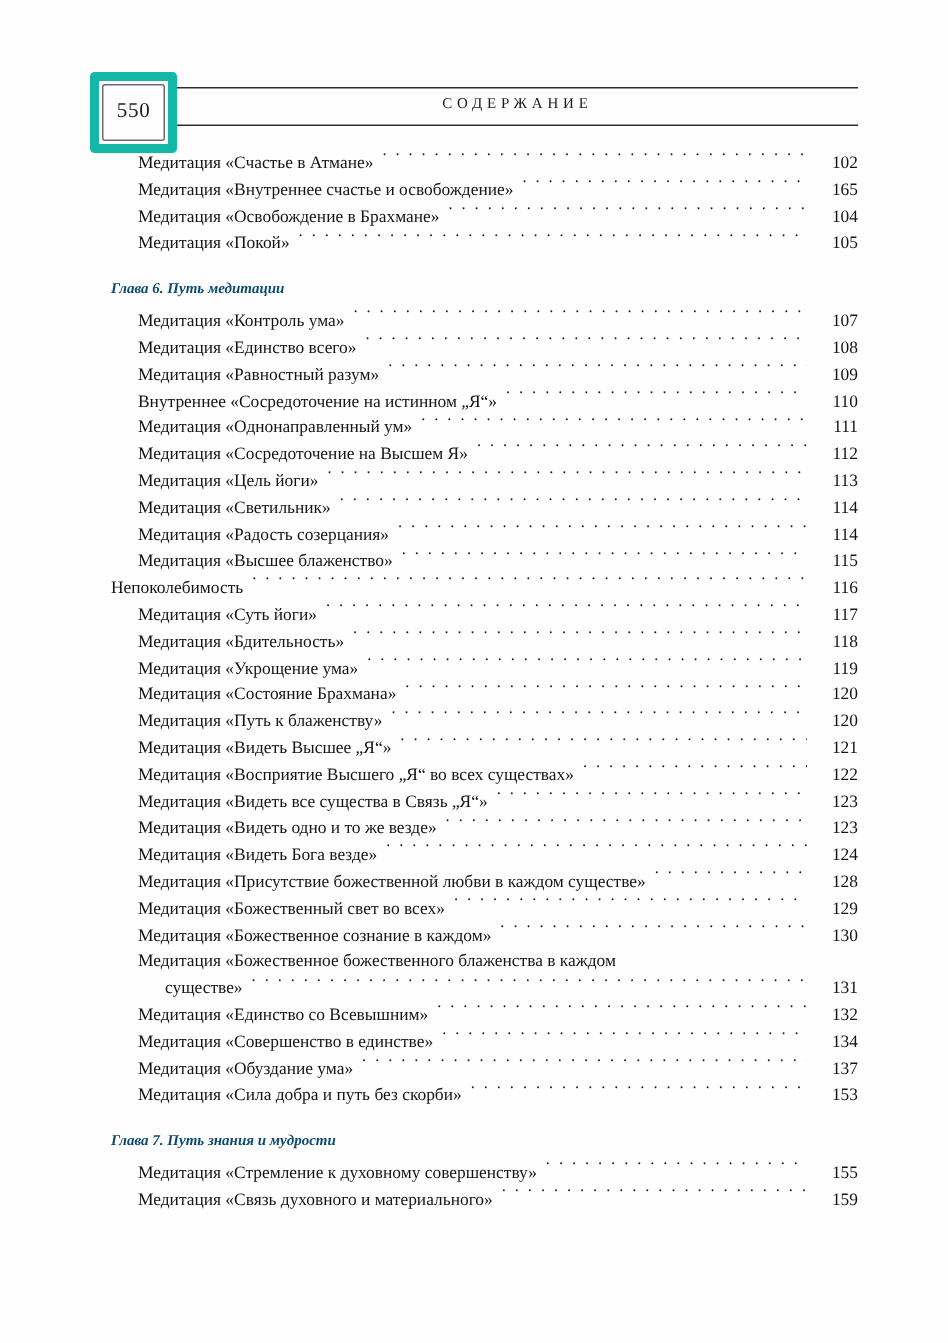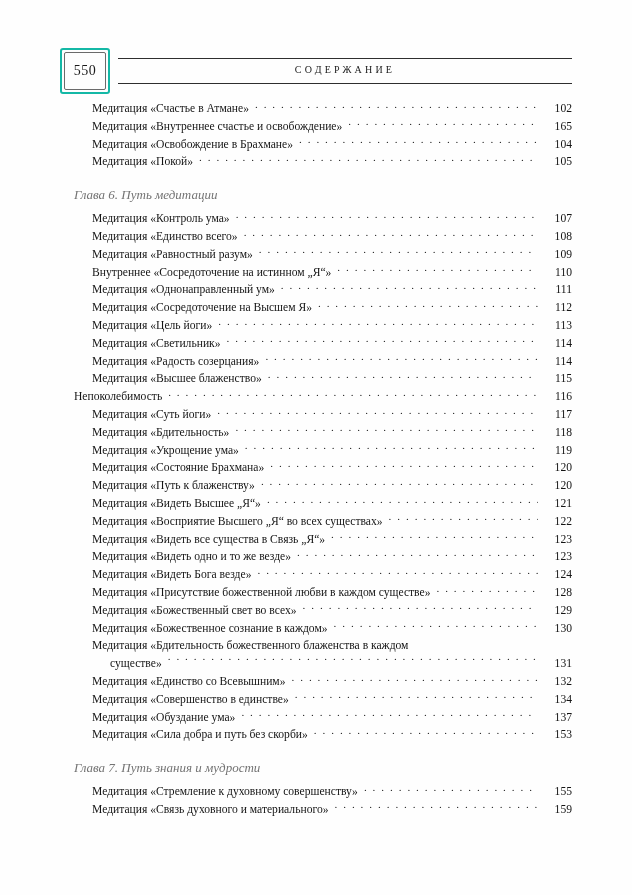--- a/index.html
+++ b/index.html
@@ -31,21 +31,21 @@
     top: 48px;
     width: 512px;
     height: 44px;
   }
   .page-number-box {
     position: absolute;
     left: 0;
     top: 0;
     width: 46px;
     height: 42px;
-    border: 2px solid #14b8a6;
+    border: 6px solid #14b8a6;
     border-radius: 3px;
     display: flex;
     align-items: center;
     justify-content: center;
   }
   .page-number-box::before {
     content: "";
     position: absolute;
     left: 2px; top: 2px; right: 2px; bottom: 2px;
     border: 1px solid #6b6b6b;
@@ -88,31 +88,31 @@
 
   
   .toc {
     position: absolute;
     left: 60px;
     top: 100px;
     width: 512px;
   }
 
   .chapter-heading {
-    font-size: 13px;
-    font-weight: normal;
+    font-size: 10px;
+    font-weight: bold;
     font-style: italic;
-    color: #737373;
+    color: #0c4a6e;
     margin: 16px 0 7px 14px;
     font-family: "Liberation Serif", serif;
   }
 
   .entry {
     display: flex;
-    align-items: center;
+    align-items: flex-start;
     font-size: 11.6px;
     line-height: 17.8px;
     margin-left: 32px;
     color: #141414;
   }
   .entry.flush { margin-left: 14px; }
 
   .entry-title {
     white-space: nowrap;
   }
@@ -306,21 +306,21 @@
         <span class="entry-title">Медитация «Божественный свет во всех»</span>
         <span class="leader"></span>
         <span class="page-num">129</span>
       </div>
       <div class="entry">
         <span class="entry-title">Медитация «Божественное сознание в каждом»</span>
         <span class="leader"></span>
         <span class="page-num">130</span>
       </div>
       <div class="entry-multiline">
-        <span class="line1">Медитация «Бдительность божественного блаженства в каждом</span>
+        <span class="line1">Медитация «Божественное божественного блаженства в каждом</span>
         <span class="line2">
           <span class="entry-title">существе»</span>
           <span class="leader"></span>
           <span class="page-num">131</span>
         </span>
       </div>
       <div class="entry">
         <span class="entry-title">Медитация «Единство со Всевышним»</span>
         <span class="leader"></span>
         <span class="page-num">132</span>

